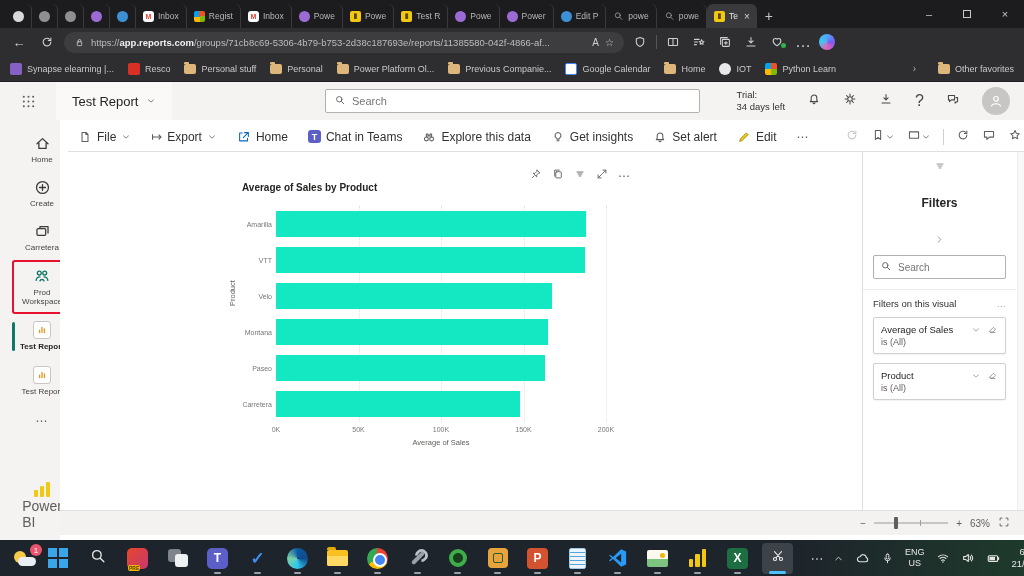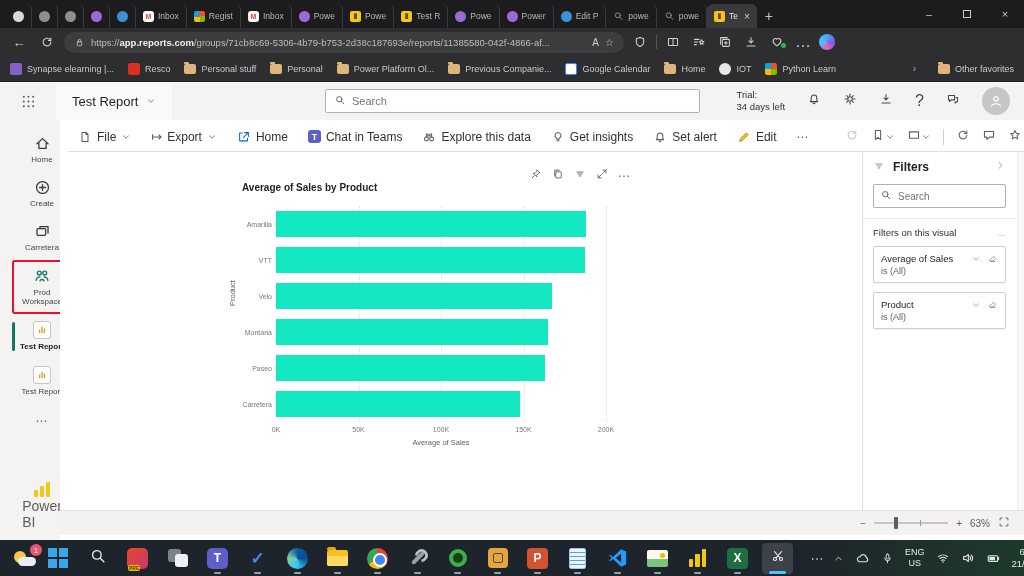--- a/index.html
+++ b/index.html
@@ -95,21 +95,21 @@
   .bars { position:relative; margin-left:44px; width:330px; }
   .gridline { position:absolute; top:0; bottom:0; width:0; border-left:1px dotted #e1e1e1; }
   .crow { position:relative; height:36px; display:flex; align-items:center; }
   .clabel { position:absolute; left:-46px; width:42px; text-align:right; font-size:7px; color:#777; }
   .cbar { height:26px; border-radius:0; }
   .xticks { position:relative; margin-left:44px; width:330px; height:10px; margin-top:4px; }
   .xticks span { position:absolute; transform:translateX(-50%); font-size:7px; color:#777; }
   .xlab { margin-left:44px; width:330px; text-align:center; font-size:7.5px; color:#605e5c; margin-top:2px; }
 
   .filters { position:absolute; left:862px; top:70px; width:154px; height:358px; background:#fff; border-left:1px solid #e1dfdd; padding:8px 10px; }
-  .f-head { display:flex; gap:8px; color:#252423; }
+  .f-head { display:flex; align-items:center; gap:24px; color:#252423;flex-direction:column; }
   .f-title { font-size:12px; font-weight:bold; flex:1; }
   .f-search { margin-top:10px; height:24px; border:1px solid #b3b0ad; border-radius:2px; display:flex; align-items:center; gap:6px; padding:0 6px; color:#605e5c; }
   .f-search input { border:none; outline:none; width:100px; font-size:10px; font-family:"Liberation Sans",sans-serif; background:transparent; }
   .f-sep { height:1px; background:#edebe9; margin:10px -10px 8px; }
   .f-section { display:flex; align-items:center; font-size:9.5px; color:#323130; margin-bottom:8px; }
   .f-section .fdots { margin-left:auto; color:#a19f9d; }
   .fcard { border:1px solid #d2d0ce; border-radius:2px; box-shadow:0 1px 2px rgba(0,0,0,.06); padding:6px 7px; margin-bottom:9px; background:#fff; }
   .fcard .frow { display:flex; align-items:center; gap:6px; font-size:9.5px; color:#252423; }
   .fcard .fname { flex:1; overflow:hidden; white-space:nowrap; text-overflow:ellipsis; }
   .fcard .fcond { font-size:9px; color:#605e5c; margin-top:2px; }

